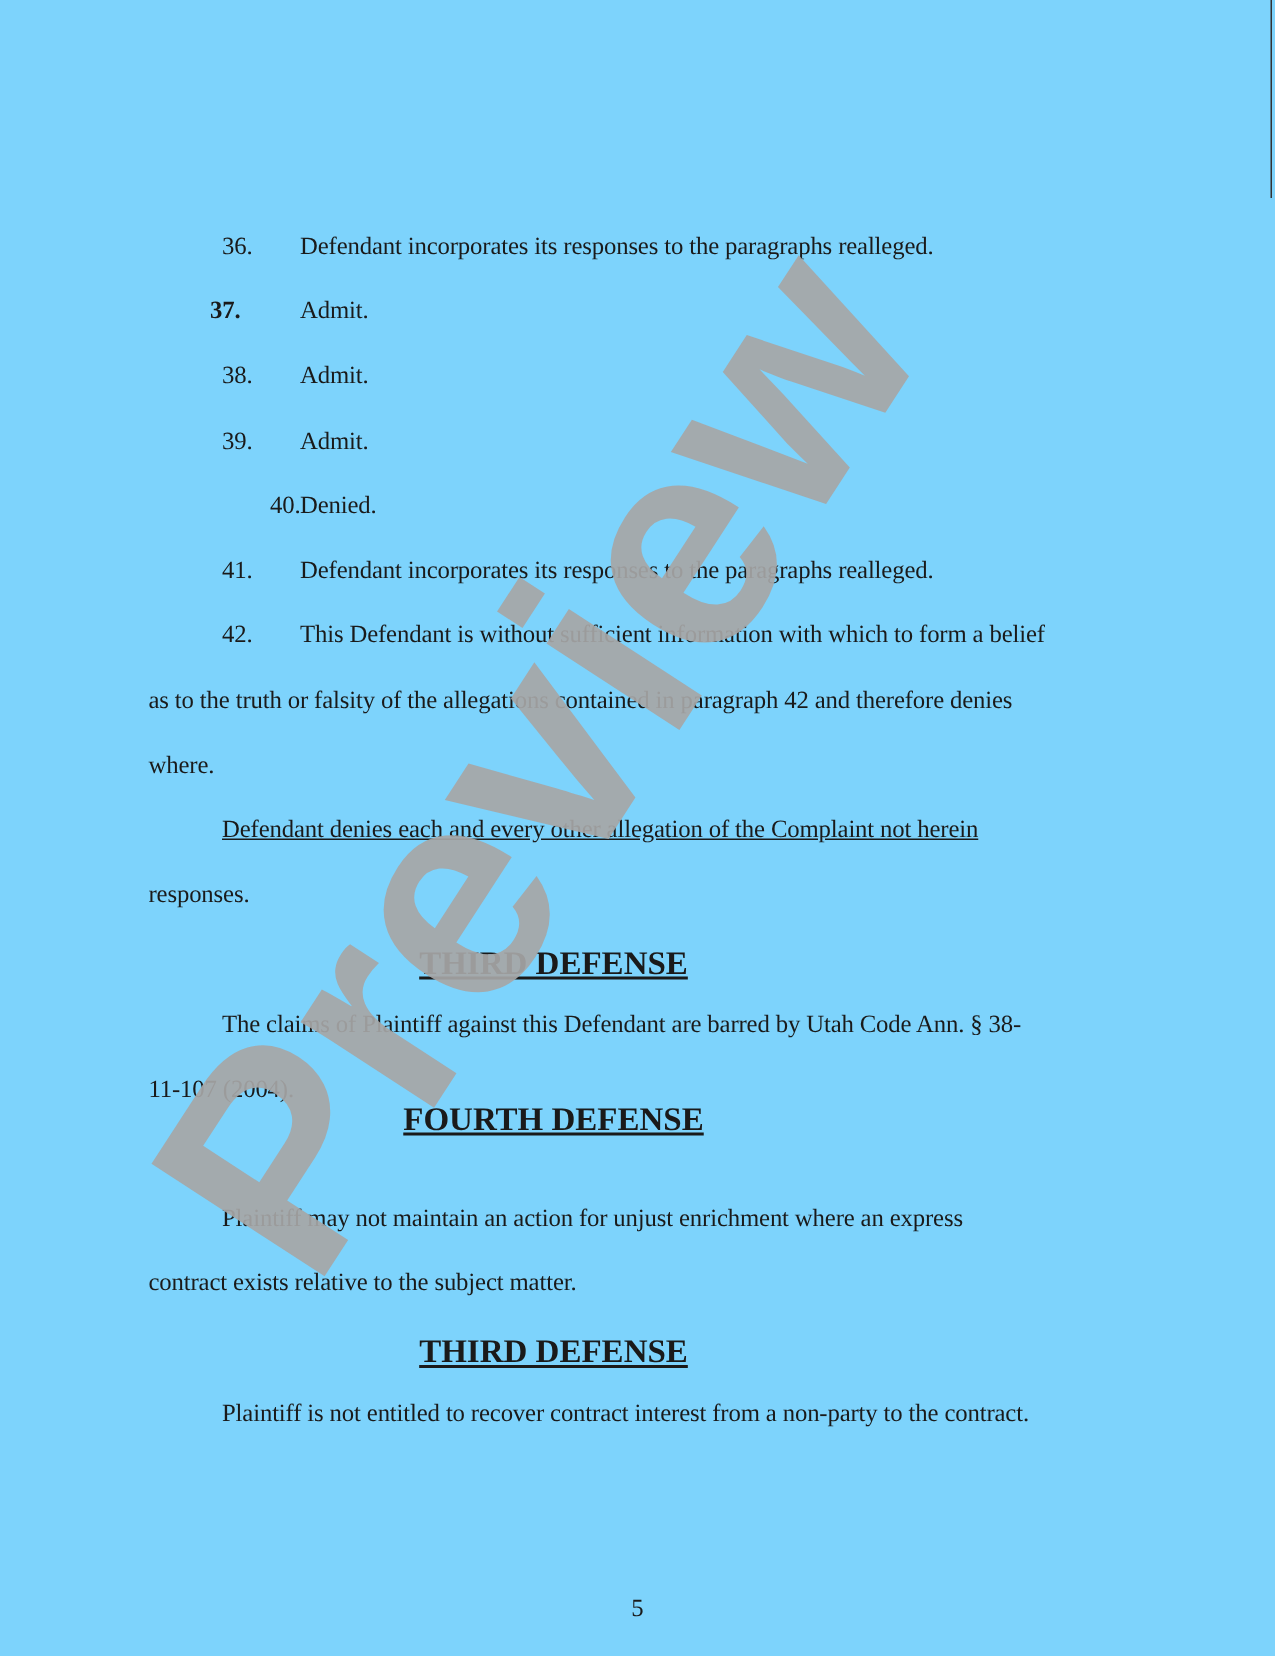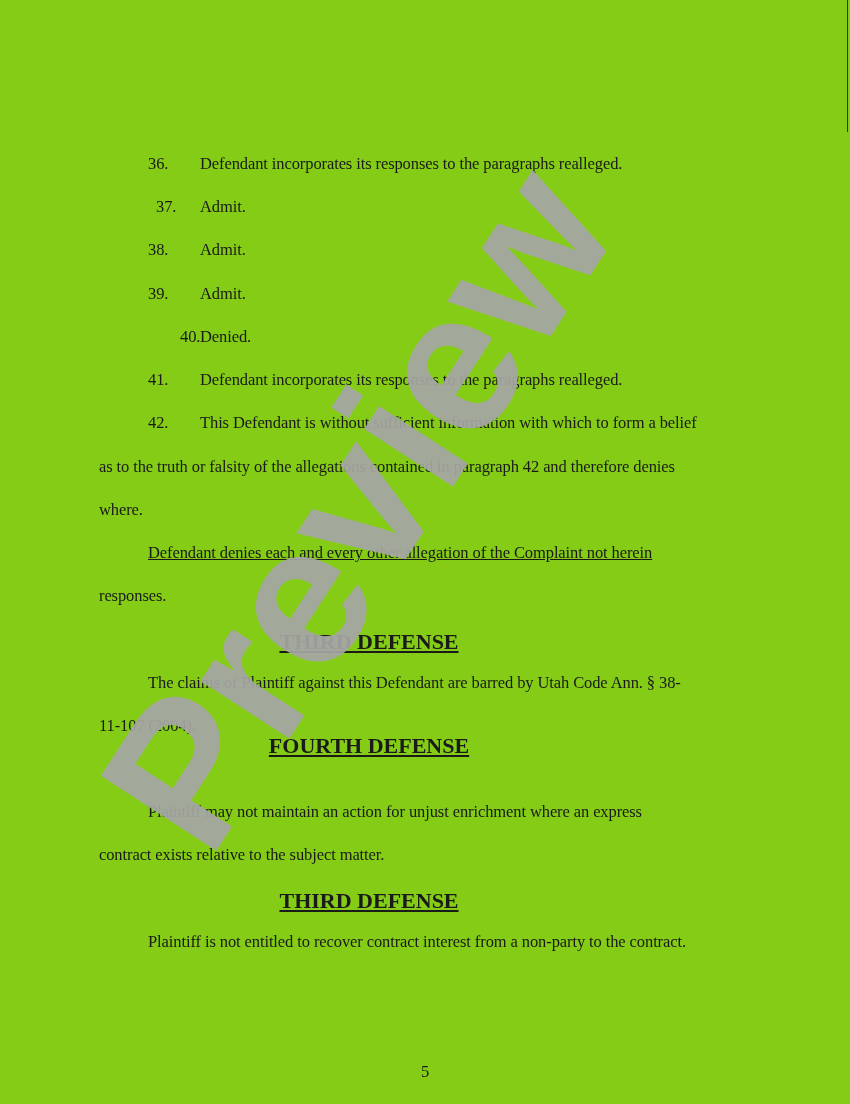--- a/index.html
+++ b/index.html
@@ -1,18 +1,18 @@
 <!DOCTYPE html>
 <html><head>
 <meta charset="utf-8">
 <style>
   html, body { margin:0; padding:0; background:#ffffff; }
   body { width:850px; height:1104px; position:relative; overflow:hidden;
          font-family:"Liberation Serif","DejaVu Serif",serif; color:#1a1a1a; }
-  .page { position:absolute; left:0; top:0; width:850px; height:1104px; background:#84cc16; }
+  .page { position:absolute; left:0; top:0; width:850px; height:1104px; background:#7dd3fc; }
   .line { position:absolute; font-size:16.5px; white-space:nowrap; letter-spacing:-0.1px; }
   .num { position:absolute; }
   .txt { position:absolute; }
   .heading { position:absolute; left:0; width:738px; text-align:center; font-weight:bold;
              text-decoration:underline; font-size:22px; }
   .pagenum { position:absolute; left:0; width:850px; text-align:center; top:1062px; font-size:16.5px; }
   .edge-line { position:absolute; left:847px; top:0; width:1px; height:132px; background:#333; }
   .watermark { position:absolute; left:0; top:0; width:850px; height:1104px; pointer-events:none; }
 </style>
 </head>
@@ -20,21 +20,21 @@
 
 <div class="page">
 
   <div class="edge-line"></div>
 
   <div class="line" style="top:154px;">
     <span class="num" style="left:148px;">36.</span>
     <span class="txt" style="left:200px;">Defendant incorporates its responses to the paragraphs realleged.</span>
   </div>
   <div class="line" style="top:197px;">
-    <span class="num" style="left:156px;">37.</span>
+    <span class="num" style="left:140px;font-weight:bold;">37.</span>
     <span class="txt" style="left:200px;">Admit.</span>
   </div>
   <div class="line" style="top:240px;">
     <span class="num" style="left:148px;text-align:center;">38.</span>
     <span class="txt" style="left:200px;">Admit.</span>
   </div>
   <div class="line" style="top:284px;">
     <span class="num" style="left:148px;">39.</span>
     <span class="txt" style="left:200px;">Admit.</span>
   </div>

